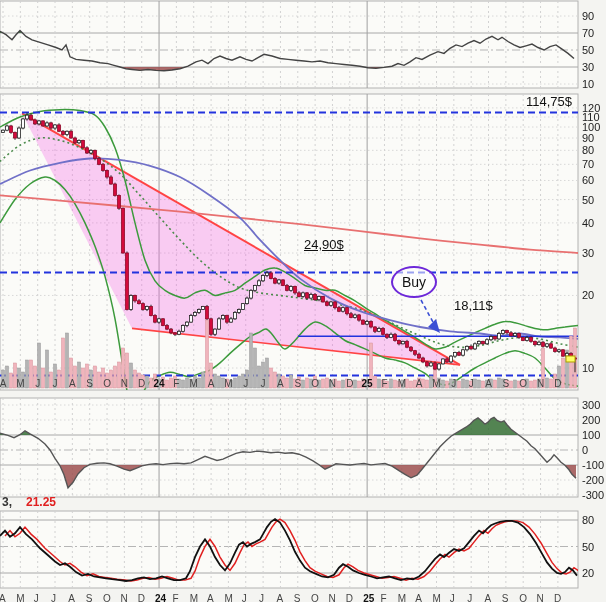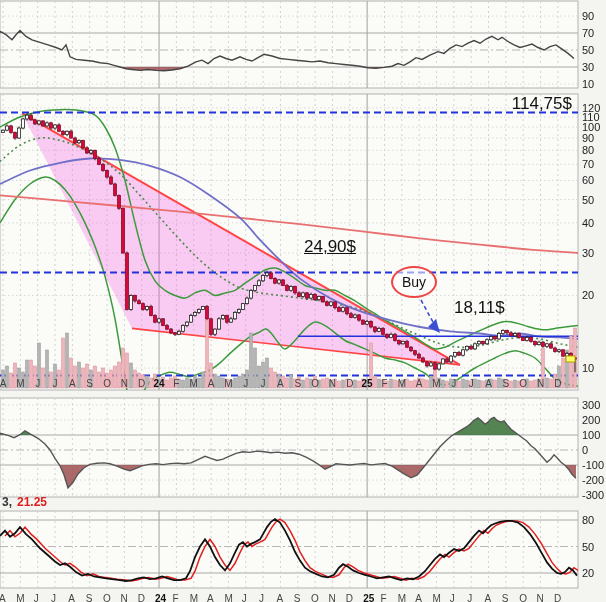--- a/index.html
+++ b/index.html
@@ -1,32 +1,32 @@
 <!DOCTYPE html>
 <html><head>
 <meta charset="utf-8">
 <style>
   html,body{margin:0;padding:0;background:#e9e9e6;}
   .stage{position:relative;width:606px;height:602px;background:#f4f4f1;overflow:hidden;
          font-family:"Liberation Sans",sans-serif;}
   svg{position:absolute;left:0;top:0;}
   .anno{position:absolute;color:#111;font-size:12px;line-height:1;white-space:nowrap;}
-  .price-label{font-size:17px;color:#111;}
+  .price-label{font-size:13px;color:#111;}
   #a114{left:508px;top:95px;width:64px;text-align:right;}
   #a2490{left:304px;top:238px;text-decoration:underline;}
   #a1356{left:454px;top:299px;}
   #pmc{left:388px;top:158px;height:19px;padding:1px 9px;border:3px solid #2fd32f;border-radius:13px;
        background:#ffffff;display:flex;align-items:center;justify-content:center;
        font-size:13px;font-weight:700;color:#111;}
-  #buy{left:391px;top:266px;width:42px;height:28px;border:2px solid #ef4444;border-radius:50%;
+  #buy{left:391px;top:266px;width:42px;height:28px;border:2px solid #6d28d9;border-radius:50%;
        background:rgba(255,255,255,0.55);display:flex;align-items:center;justify-content:center;
        font-size:14px;color:#111;}
   #stochlbl{left:2px;top:496px;font-size:12px;font-weight:700;}
   #stochlbl .pfx{color:#333;}
-  #stochlbl .val{color:#e02020;margin-left:5px;}
+  #stochlbl .val{color:#e02020;margin-left:14px;}
   #bottom-axis{position:absolute;left:0;top:593px;width:578px;height:9px;}
   #bottom-axis span{position:absolute;font-size:10px;color:#444;}
   #bottom-axis span.yr{font-weight:700;color:#111;}
 </style>
 </head>
 <body>
 
 <div class="stage">
   <svg id="chart" width="606" height="602">
       <rect x="0" y="1" width="578" height="87" fill="#fbfbf8" stroke="#b2b2b2" stroke-width="1"></rect>

